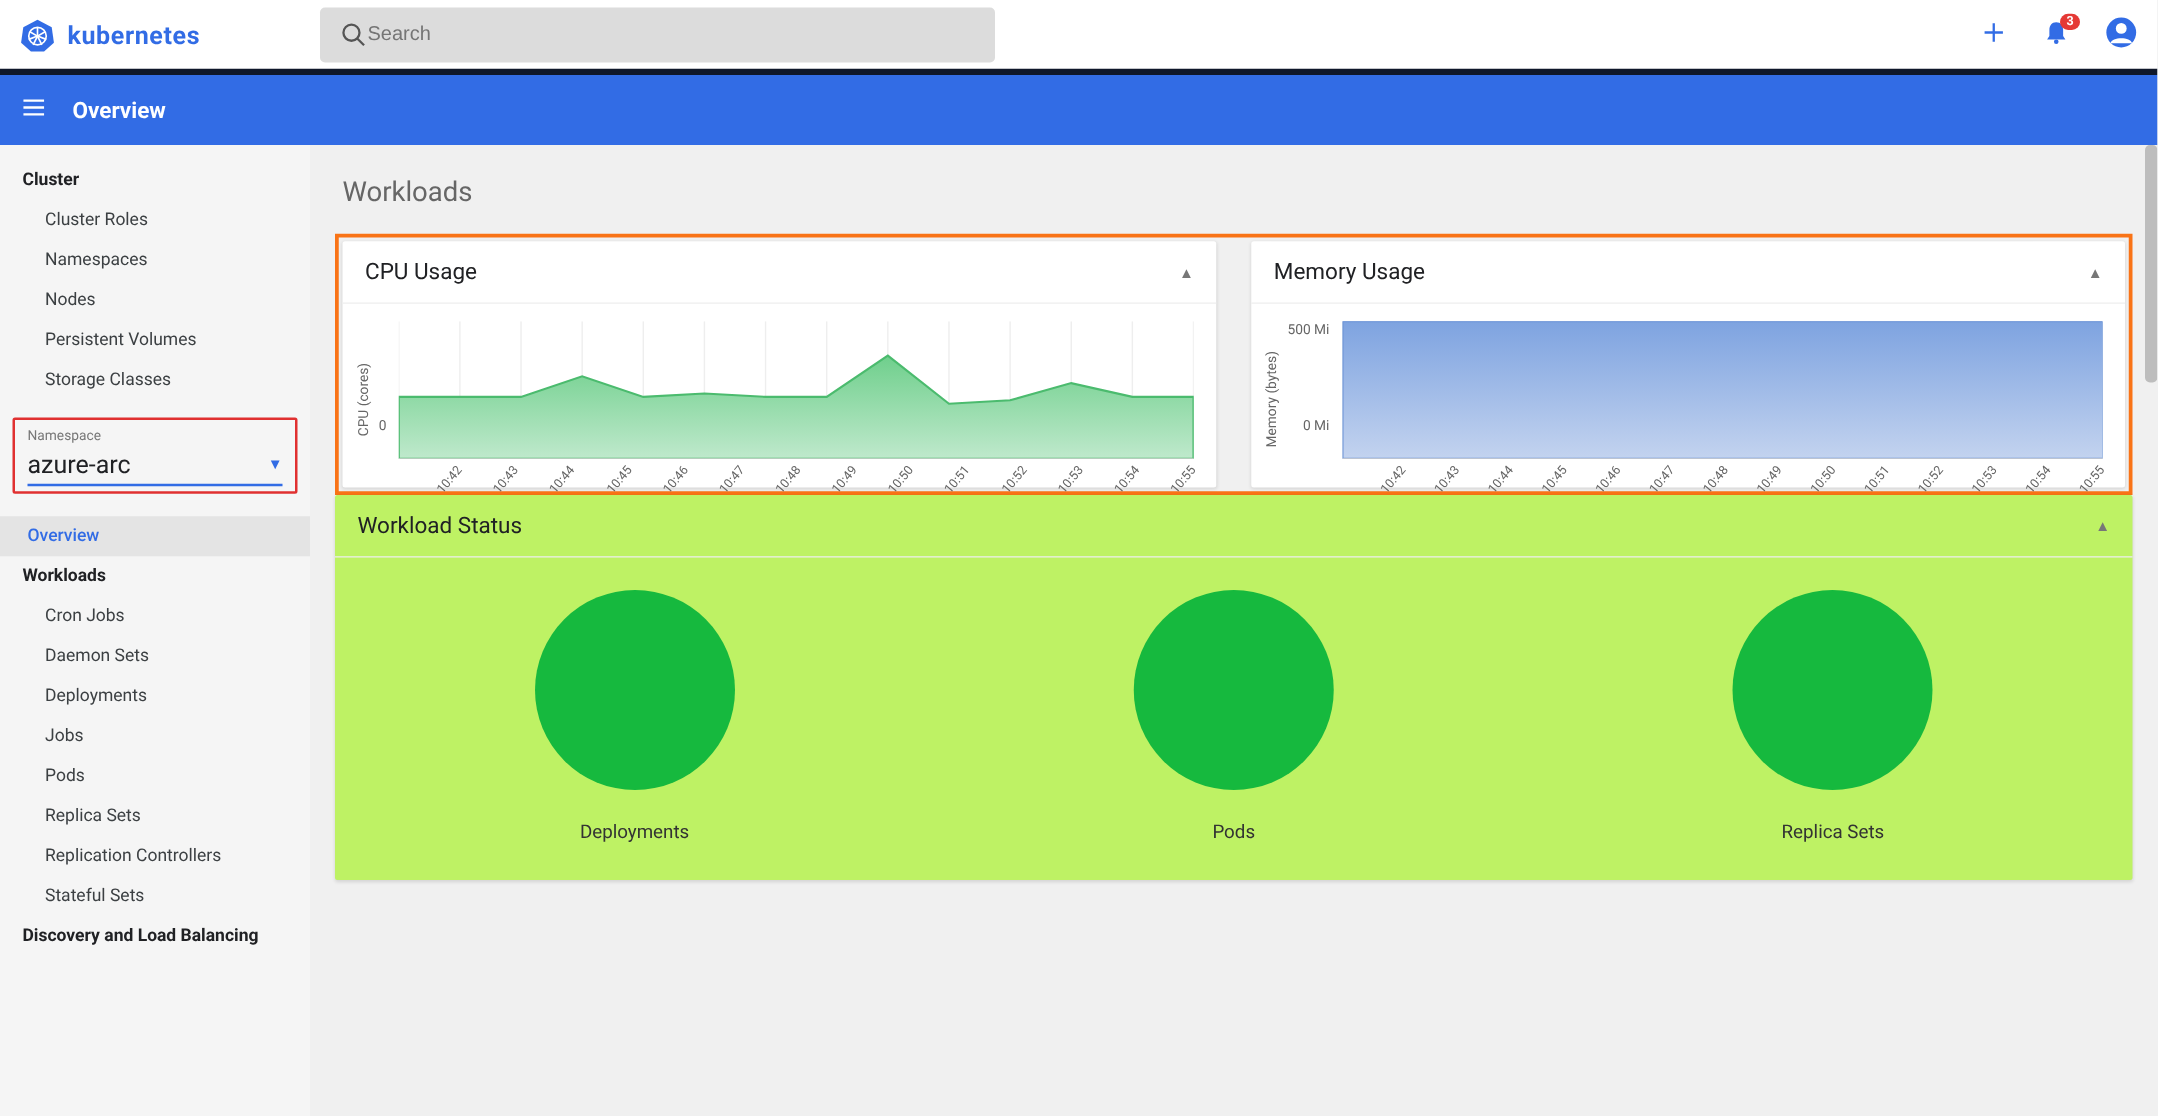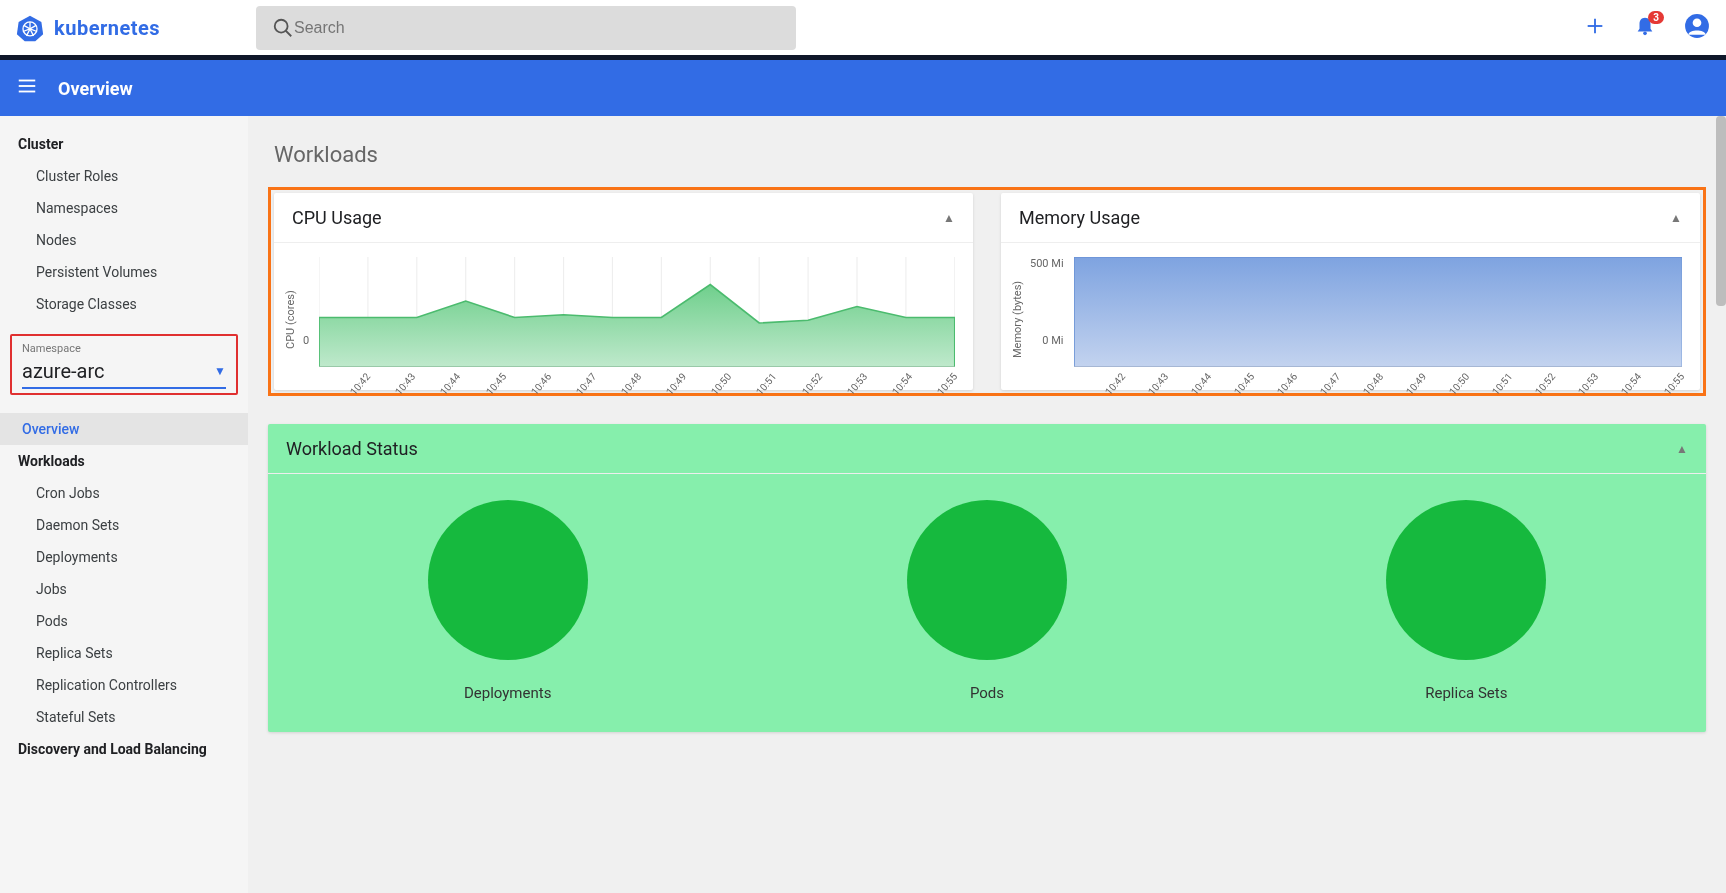--- a/index.html
+++ b/index.html
@@ -46,21 +46,21 @@
 .card-head { display: flex; justify-content: space-between; align-items: center; padding: 14px 18px; font-size: 18px; color: #202124; border-bottom: 1px solid #eee; }
 .card-body { padding: 14px 18px 8px 10px; display: flex; gap: 6px; }
 .ylab { writing-mode: vertical-rl; transform: rotate(180deg); font-size: 11px; color: #666; text-align: center; }
 .chart-wrap { flex: 1; }
 .chart-svg { width: 100%; height: 110px; display: block; }
 .xticks { display: flex; justify-content: space-between; font-size: 10px; color: #666; padding: 4px 4px 0 20px; }
 .xticks span { transform: rotate(-50deg); transform-origin: top right; white-space: nowrap; }
 .yticks { display:flex; flex-direction: column; justify-content: space-between; font-size: 11px; color:#666; height:90px; text-align:right; padding-right:4px;}
 
 
-.status-card { background: #86efac; margin-top: 28px; border-radius: 2px; box-shadow: 0 1px 3px rgba(0,0,0,.12); }
+.status-card { background: #bef264; border-radius: 2px; box-shadow: 0 1px 3px rgba(0,0,0,.12); }
 .status-body { display: flex; justify-content: space-around; padding: 26px 0 30px 0; }
 .status-col { display: flex; flex-direction: column; align-items: center; gap: 24px; }
 .circle { width: 160px; height: 160px; border-radius: 50%; background: #16b93e; }
 .status-label { font-size: 15px; color: #333; }
 
 .caret-up { font-size: 12px; color: #777; }
 </style>
 </head>
 <body>
 

